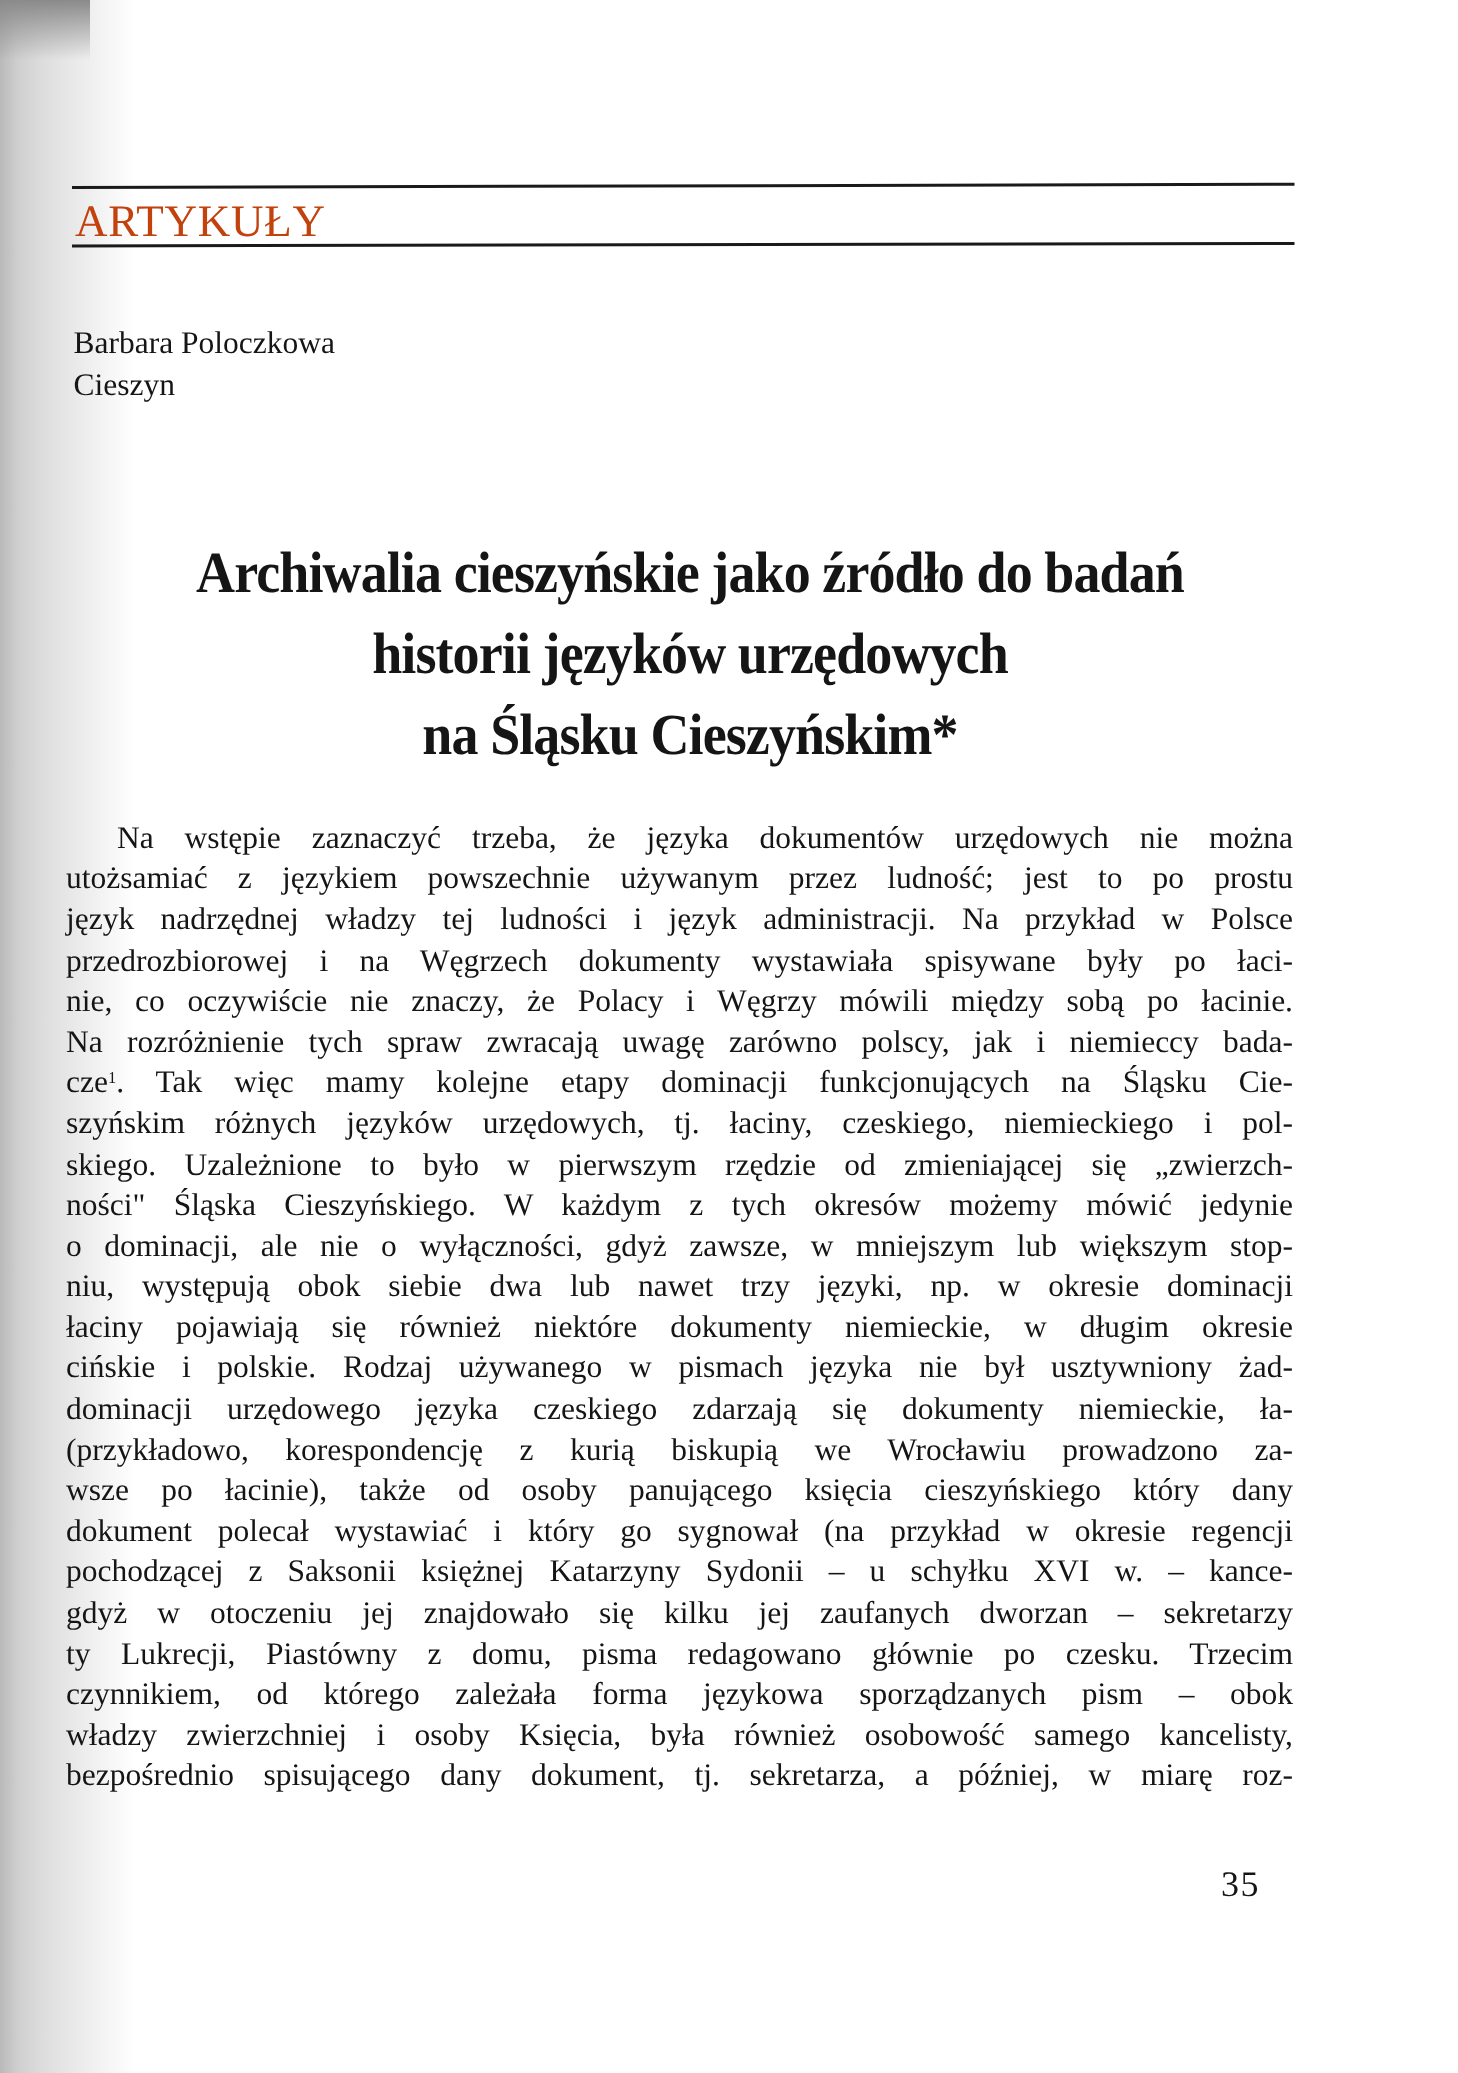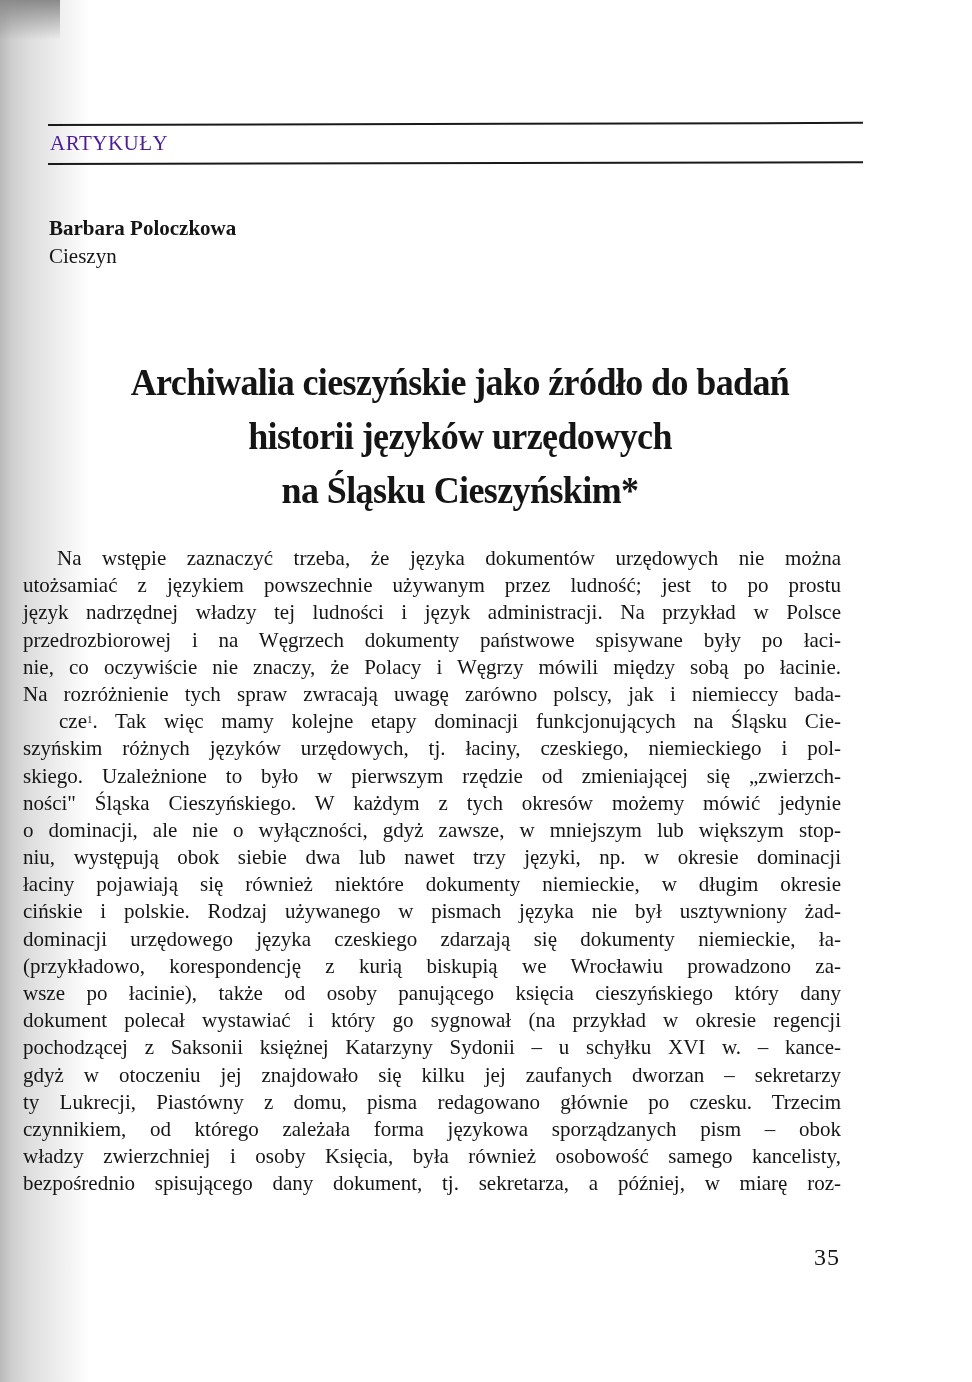--- a/index.html
+++ b/index.html
@@ -42,66 +42,65 @@
       width: 815px;
       height: 2px;
       background: #1a1a1a;
     }
     .rule.top { top: 0; transform: rotate(-0.15deg); transform-origin: left; }
     .rule.bottom { top: 39px; transform: rotate(-0.12deg); transform-origin: left; }
     .section-label {
       position: absolute;
       left: 2px;
       top: 7px;
-      font-size: 21px;
+      font-size: 30px;
       letter-spacing: 0.5px;
-      color: #4c1d95;
+      color: #c2410c;
     }
     .author {
       position: absolute;
       left: 49px;
       top: 214px;
       font-size: 21px;
       line-height: 28px;
     }
-    .author-name { font-weight: bold; }
+    .author-name { font-weight: normal; }
     .article-title {
       position: absolute;
       left: 60px;
       top: 355px;
       width: 800px;
       text-align: center;
       font-weight: bold;
       font-size: 36px;
       line-height: 50px;
       letter-spacing: -0.6px;
       transform: scaleY(1.08);
       transform-origin: top;
     }
     .article-title div { white-space: nowrap; }
     .body-text {
       position: absolute;
-      left: 23px;
+      left: 44px;
       top: 545px;
       width: 818px;
       font-size: 21px;
       line-height: 27.2px;
     }
     .body-text .line {
       display: block;
       text-align: justify;
       text-align-last: justify;
       white-space: nowrap;
       height: 27.2px;
     }
     .body-text .line.first { padding-left: 34px; }
     .body-text .line.inner {
       white-space: normal;
       overflow: hidden;
-      margin-left: 36px;
     }
     sup {
       font-size: 11px;
       vertical-align: top;
       position: relative;
       top: -2px;
     }
     .page-number {
       position: absolute;
       left: 814px;
@@ -130,21 +129,21 @@
 <div class="article-title">
   <div>Archiwalia cieszyńskie jako źródło do badań</div>
   <div>historii języków urzędowych</div>
   <div>na Śląsku Cieszyńskim*</div>
 </div>
 
 <div class="body-text">
   <span class="line first">Na wstępie zaznaczyć trzeba, że języka dokumentów urzędowych nie można</span>
   <span class="line">utożsamiać z językiem powszechnie używanym przez ludność; jest to po prostu</span>
   <span class="line">język nadrzędnej władzy tej ludności i język administracji. Na przykład w Polsce</span>
-  <span class="line">przedrozbiorowej i na Węgrzech dokumenty państwowe spisywane były po łaci-</span>
+  <span class="line">przedrozbiorowej i na Węgrzech dokumenty wystawiała spisywane były po łaci-</span>
   <span class="line">nie, co oczywiście nie znaczy, że Polacy i Węgrzy mówili między sobą po łacinie.</span>
   <span class="line">Na rozróżnienie tych spraw zwracają uwagę zarówno polscy, jak i niemieccy bada-</span>
   <span class="line inner"><span>cze</span><sup>1</sup><span>. Tak więc mamy kolejne etapy dominacji funkcjonujących na Śląsku Cie-</span></span>
   <span class="line">szyńskim różnych języków urzędowych, tj. łaciny, czeskiego, niemieckiego i pol-</span>
   <span class="line">skiego. Uzależnione to było w pierwszym rzędzie od zmieniającej się „zwierzch-</span>
   <span class="line">ności" Śląska Cieszyńskiego. W każdym z tych okresów możemy mówić jedynie</span>
   <span class="line">o dominacji, ale nie o wyłączności, gdyż zawsze, w mniejszym lub większym stop-</span>
   <span class="line">niu, występują obok siebie dwa lub nawet trzy języki, np. w okresie dominacji</span>
   <span class="line">łaciny pojawiają się również niektóre dokumenty niemieckie, w długim okresie</span>
   <span class="line">cińskie i polskie. Rodzaj używanego w pismach języka nie był usztywniony żad-</span>

